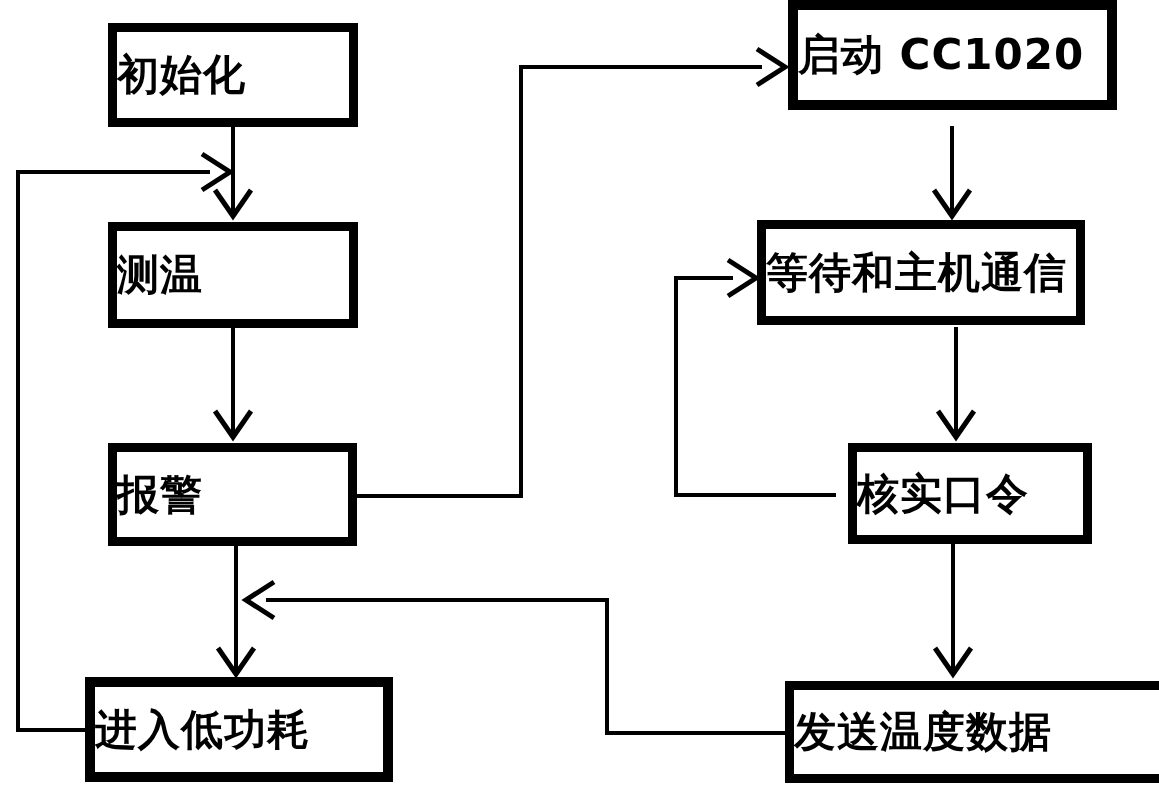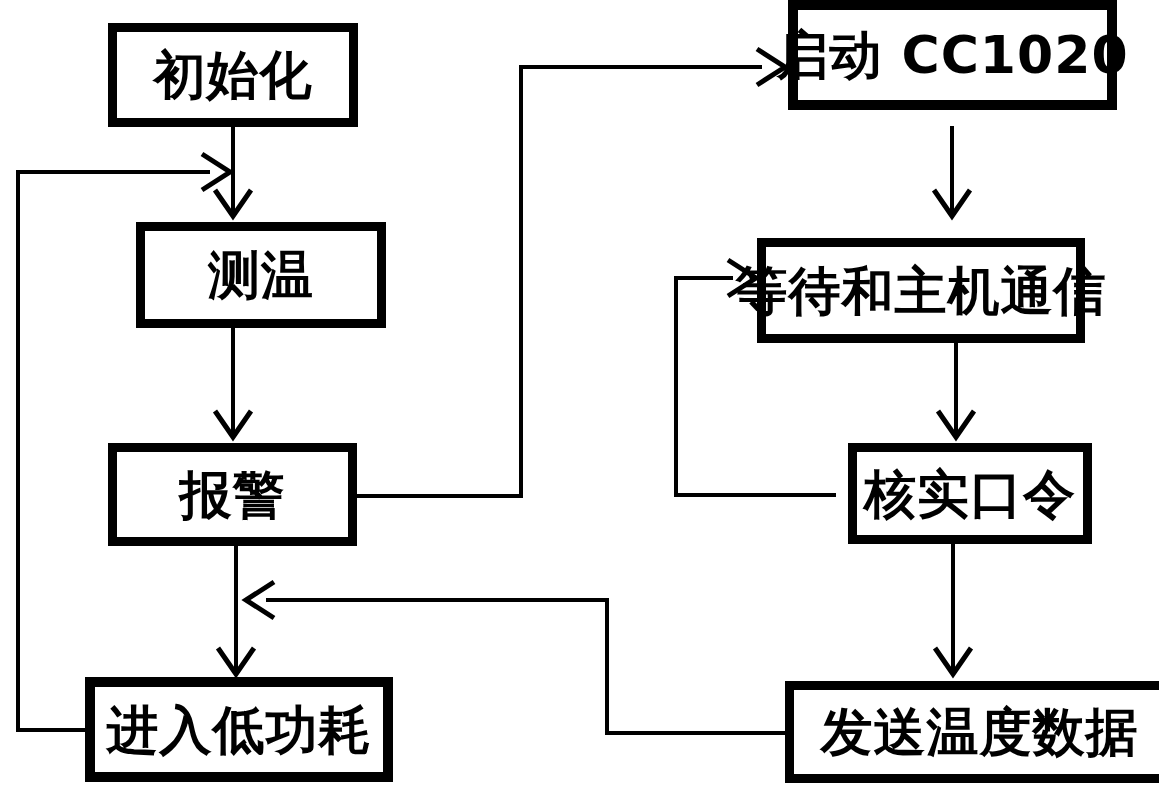--- a/index.html
+++ b/index.html
@@ -32,34 +32,34 @@
     stroke-linejoin: miter;
     stroke-linecap: butt;
   }
   .node {
     position: absolute;
     box-sizing: border-box;
     border: 9px solid #000000;
     background: #ffffff;
     display: flex;
     align-items: center;
-    justify-content: center;
+    justify-content: flex-start;
     color: #000000;
     font-weight: bold;
-    font-size: 52px;
+    font-size: 42px;
     letter-spacing: 1px;
     white-space: nowrap;
     line-height: 1;
   }
   .n-initialize   { left: 108px; top:  23px; width: 250px; height: 104px; }
-  .n-measure      { left: 108px; top: 222px; width: 250px; height: 106px; margin-left: 28px; }
+  .n-measure      { left: 108px; top: 222px; width: 250px; height: 106px; }
   .n-alarm        { left: 108px; top: 443px; width: 249px; height: 103px; }
   .n-lowpower     { left:  85px; top: 677px; width: 308px; height: 105px; border-width: 10px; }
   .n-cc1020       { left: 788px; top:   0; width: 329px; height: 110px; border-width: 10px; }
-  .n-waithost     { left: 757px; top: 238px; width: 328px; height: 105px; }
+  .n-waithost     { left: 757px; top: 220px; width: 328px; height: 105px; }
   .n-verify       { left: 836px; top: 443px; width: 244px; height: 101px; margin-left: 12px; }
   .n-senddata     { left: 785px; top: 681px; width: 389px; height: 102px; }
 </style>
 </head>
 <body>
 
 <div class="canvas">
 
   <svg class="edges" width="1159" height="793" viewBox="0 0 1159 793" xmlns="http://www.w3.org/2000/svg">
 

